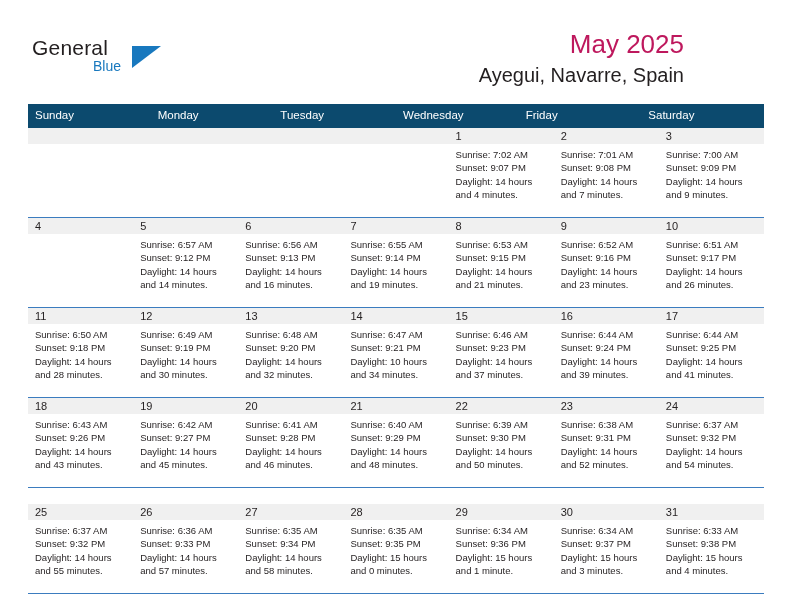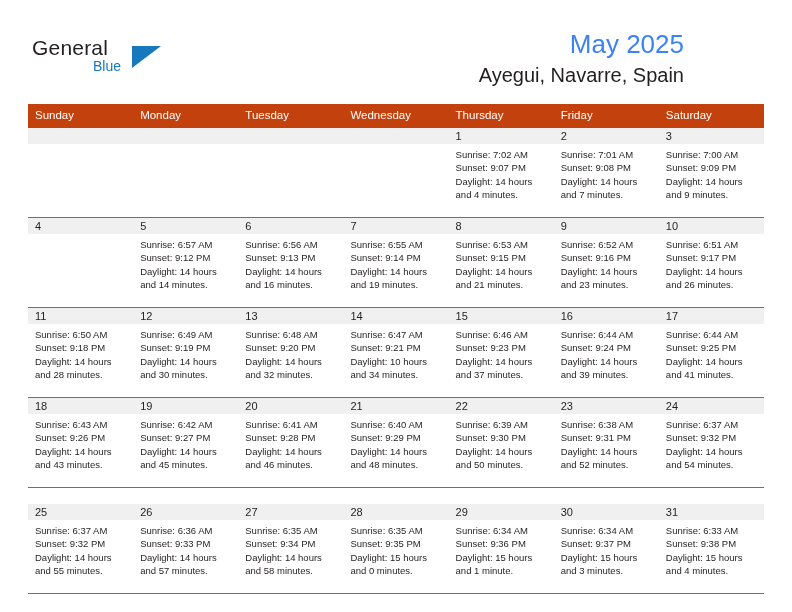--- a/index.html
+++ b/index.html
@@ -66,21 +66,21 @@
   }
 
   .title-block {
     position: absolute;
     right: 0;
     top: 0;
     text-align: right;
   }
   .cal-title {
     font-size: 26px;
-    color: #3b82f6;
+    color: #be185d;
     line-height: 32px;
     white-space: nowrap;
   }
   .cal-subtitle {
     font-size: 20px;
     color: #231f20;
     line-height: 20px;
     margin-top: 5px;
     white-space: nowrap;
   }
@@ -88,21 +88,21 @@
   
   .calendar {
     position: absolute;
     left: 28px;
     top: 104px;
     width: 736px;
   }
 
   .weekday-row {
     display: flex;
-    background: #c2410c;
+    background: #0c4a6e;
   }
   .weekday-cell {
     flex: 1 1 0;
     box-sizing: border-box;
     padding: 4px 0 5px 7px;
     font-size: 11.5px;
     color: #ffffff;
     line-height: 15px;
   }
 
@@ -169,21 +169,20 @@
     </div>
 
   </div>
 
   <div class="calendar">
     <div class="weekday-row" id="weekday-row">
         <div class="weekday-cell">Sunday</div>
         <div class="weekday-cell">Monday</div>
         <div class="weekday-cell">Tuesday</div>
         <div class="weekday-cell">Wednesday</div>
-        <div class="weekday-cell">Thursday</div>
         <div class="weekday-cell">Friday</div>
         <div class="weekday-cell">Saturday</div>
       </div>
     <div id="weeks-container">
         <div class="week-row">
           <div class="day-cell empty">
             <div class="day-number-band"></div>
           </div>
           <div class="day-cell empty">
             <div class="day-number-band"></div>

